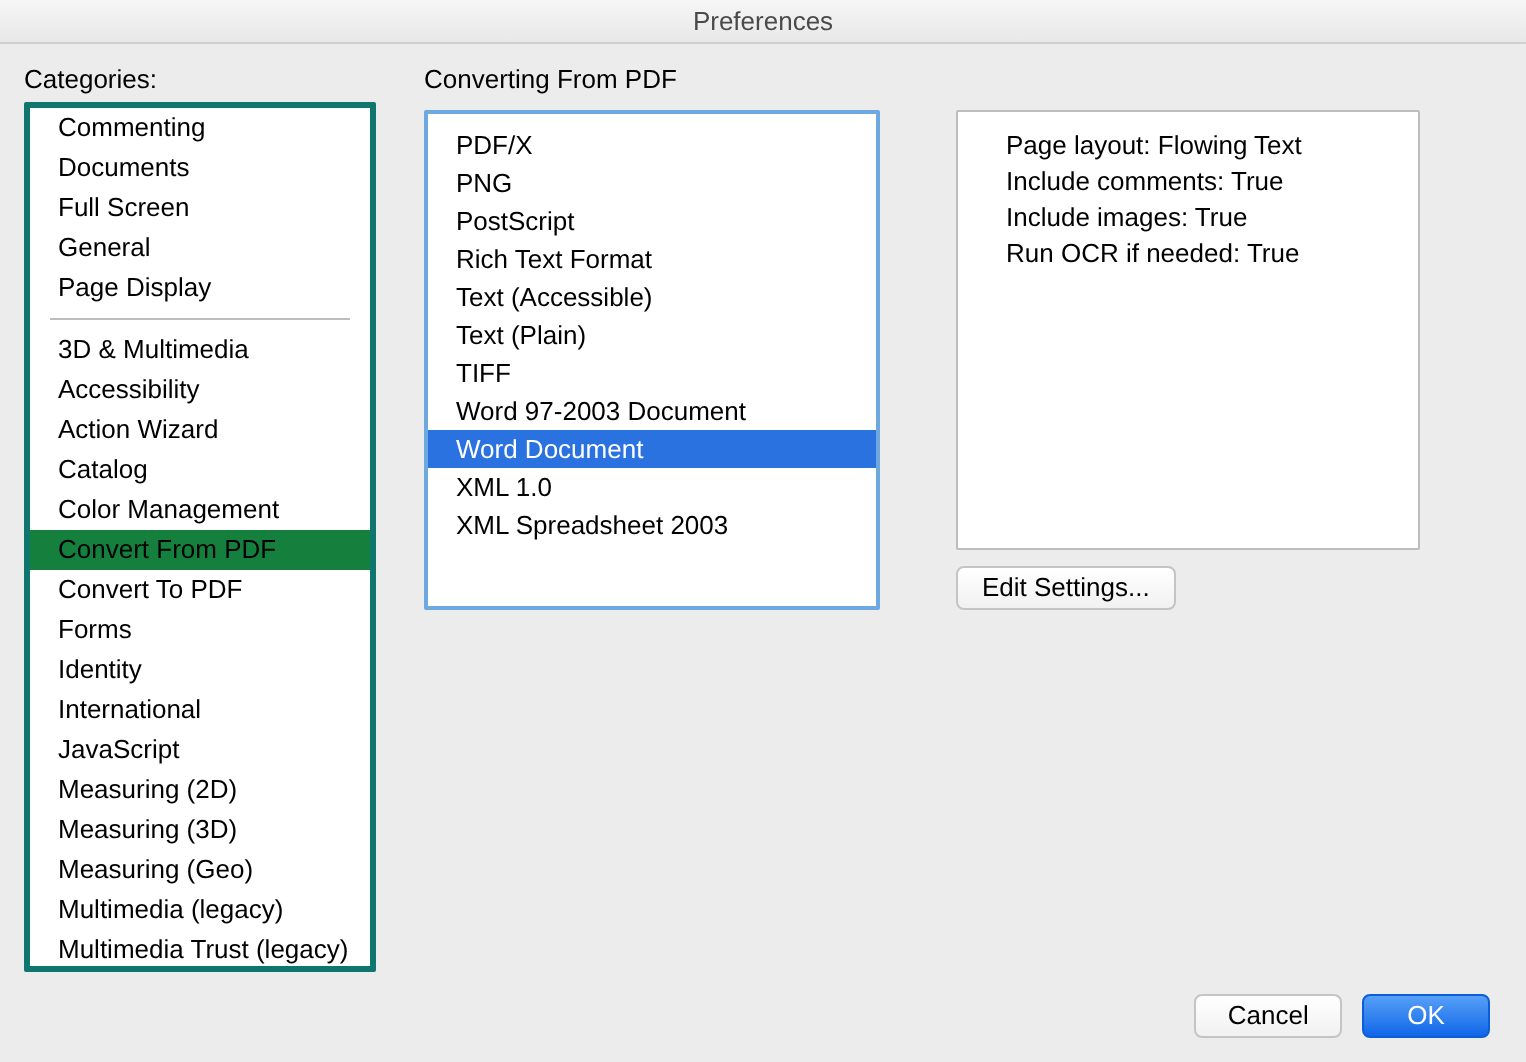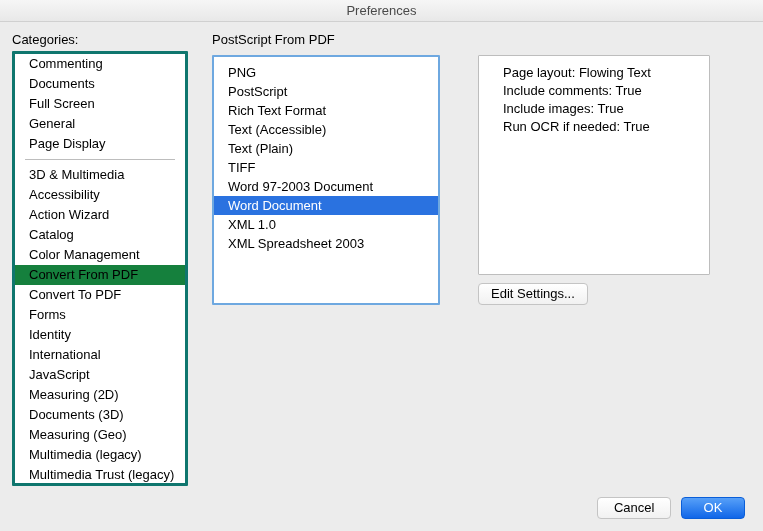--- a/index.html
+++ b/index.html
@@ -153,31 +153,32 @@
         <div class="cat-item">Action Wizard</div>
         <div class="cat-item">Catalog</div>
         <div class="cat-item">Color Management</div>
         <div class="cat-item selected">Convert From PDF</div>
         <div class="cat-item">Convert To PDF</div>
         <div class="cat-item">Forms</div>
         <div class="cat-item">Identity</div>
         <div class="cat-item">International</div>
         <div class="cat-item">JavaScript</div>
         <div class="cat-item">Measuring (2D)</div>
-        <div class="cat-item">Documents (3D)</div>
+        <div class="cat-item">Measuring (3D)</div>
         <div class="cat-item">Measuring (Geo)</div>
         <div class="cat-item">Multimedia (legacy)</div>
         <div class="cat-item">Multimedia Trust (legacy)</div>
       </div>
   </div>
 
   <div class="right">
-    <div class="sect-title">PostScript From PDF</div>
+    <div class="sect-title">Converting From PDF</div>
     <div class="panels">
       <div class="fmt-list" id="fmt-list">
+          <div class="fmt-item">PDF/X</div>
           <div class="fmt-item">PNG</div>
           <div class="fmt-item">PostScript</div>
           <div class="fmt-item">Rich Text Format</div>
           <div class="fmt-item">Text (Accessible)</div>
           <div class="fmt-item">Text (Plain)</div>
           <div class="fmt-item">TIFF</div>
           <div class="fmt-item">Word 97-2003 Document</div>
           <div class="fmt-item selected">Word Document</div>
           <div class="fmt-item">XML 1.0</div>
           <div class="fmt-item">XML Spreadsheet 2003</div>

